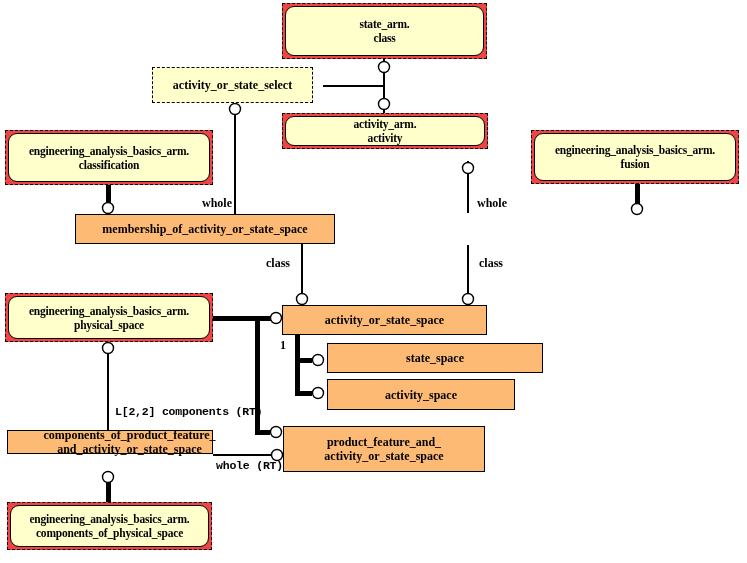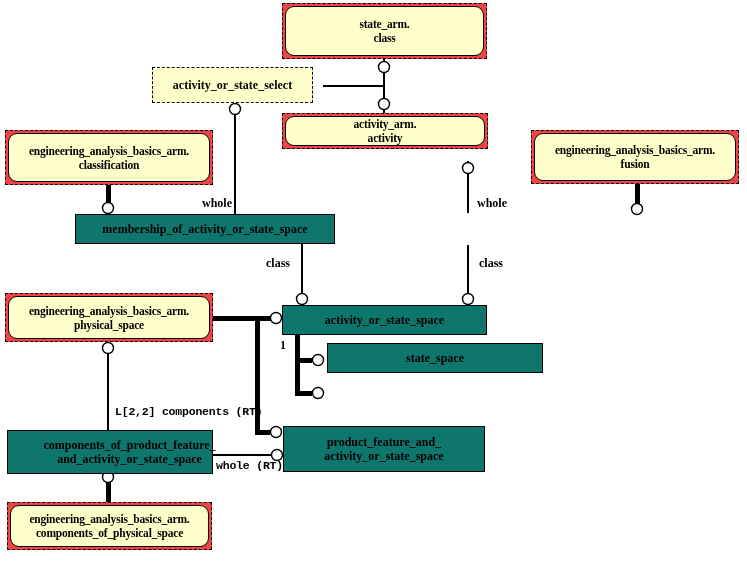--- a/index.html
+++ b/index.html
@@ -1,19 +1,19 @@
 <!DOCTYPE html>
 <html><head>
 <meta charset="utf-8">
 <style>
   html,body{margin:0;padding:0;background:#fff;}
   .stage{position:relative;width:747px;height:563px;background:#ffffff;
          font-family:"Liberation Serif",serif;overflow:hidden;}
   .wires{position:absolute;left:0;top:0;z-index:1;}
-  .box{position:absolute;box-sizing:border-box;background:#0f766e;border:1.5px solid #000;
+  .box{position:absolute;box-sizing:border-box;background:#fdba74;border:1.5px solid #000;
        display:flex;flex-direction:column;align-items:center;justify-content:center;
        font-weight:bold;font-size:12px;line-height:14px;text-align:center;color:#000;
        white-space:nowrap;z-index:2;}
   .sel{position:absolute;box-sizing:border-box;background:#FFFFCC;border:1px dashed #000;
        display:flex;align-items:center;justify-content:center;font-weight:bold;font-size:12px;
        color:#000;white-space:nowrap;z-index:2;}
   .ref{position:absolute;box-sizing:border-box;background:#ef4444;border:1px dashed #000;
        padding:2px;z-index:2;}
   .ref-inner{box-sizing:border-box;width:100%;height:100%;border:1.5px solid #000;
        border-radius:9px;background:#FFFFCC;display:flex;flex-direction:column;
@@ -111,22 +111,25 @@
   </div>
 
   <div class="box" style="left:282px;top:305px;width:205px;height:30px;">
     <span>activity_or_state_space</span>
   </div>
 
   <div class="box" style="left:327px;top:343px;width:216px;height:30px;">
     <span>state_space</span>
   </div>
 
+  <div class="box" style="left:327px;top:379px;width:188px;height:31px;">
+    <span>activity_space</span>
+  </div>
 
-  <div class="box" style="left:7px;top:430px;width:206px;height:44px;padding-left:39px;">
+  <div class="box" style="left:7px;top:430px;width:206px;height:24px;padding-left:39px;">
     <div>components_of_product_feature_</div>
     <div>and_activity_or_state_space</div>
   </div>
 
   <div class="box" style="left:283px;top:426px;width:202px;height:46px;">
     <div>product_feature_and_</div>
     <div>activity_or_state_space</div>
   </div>
 
   <div class="ref" style="left:7px;top:502px;width:205px;height:48px;">

